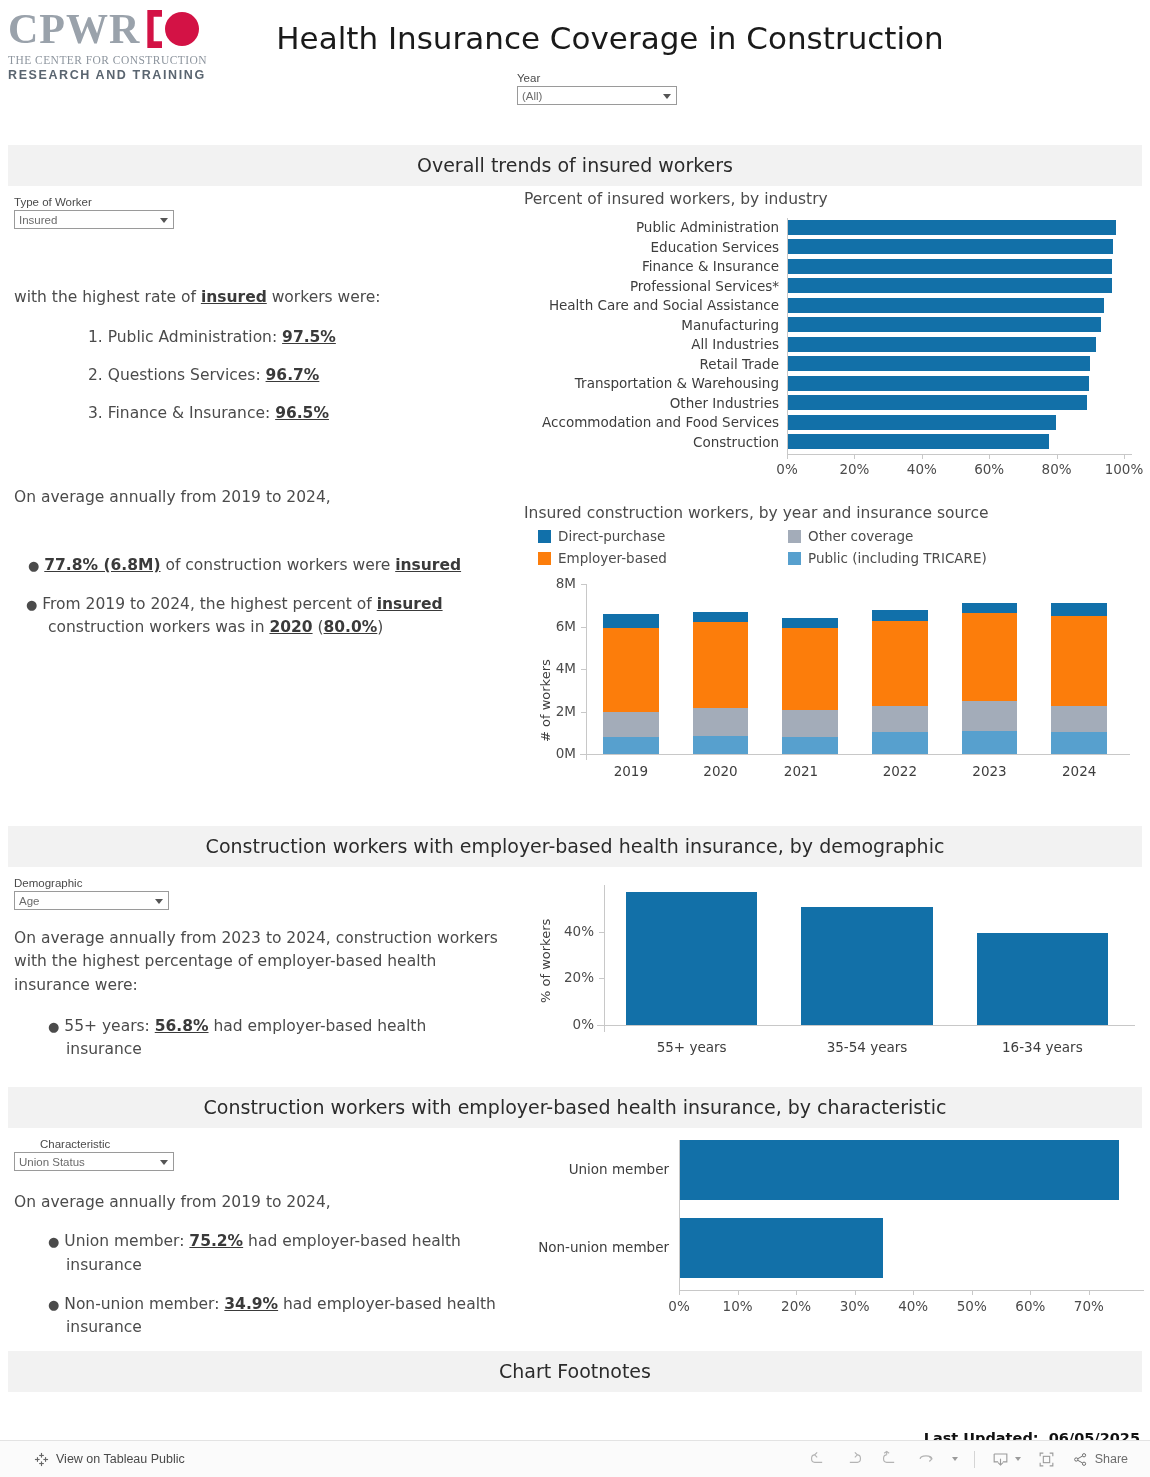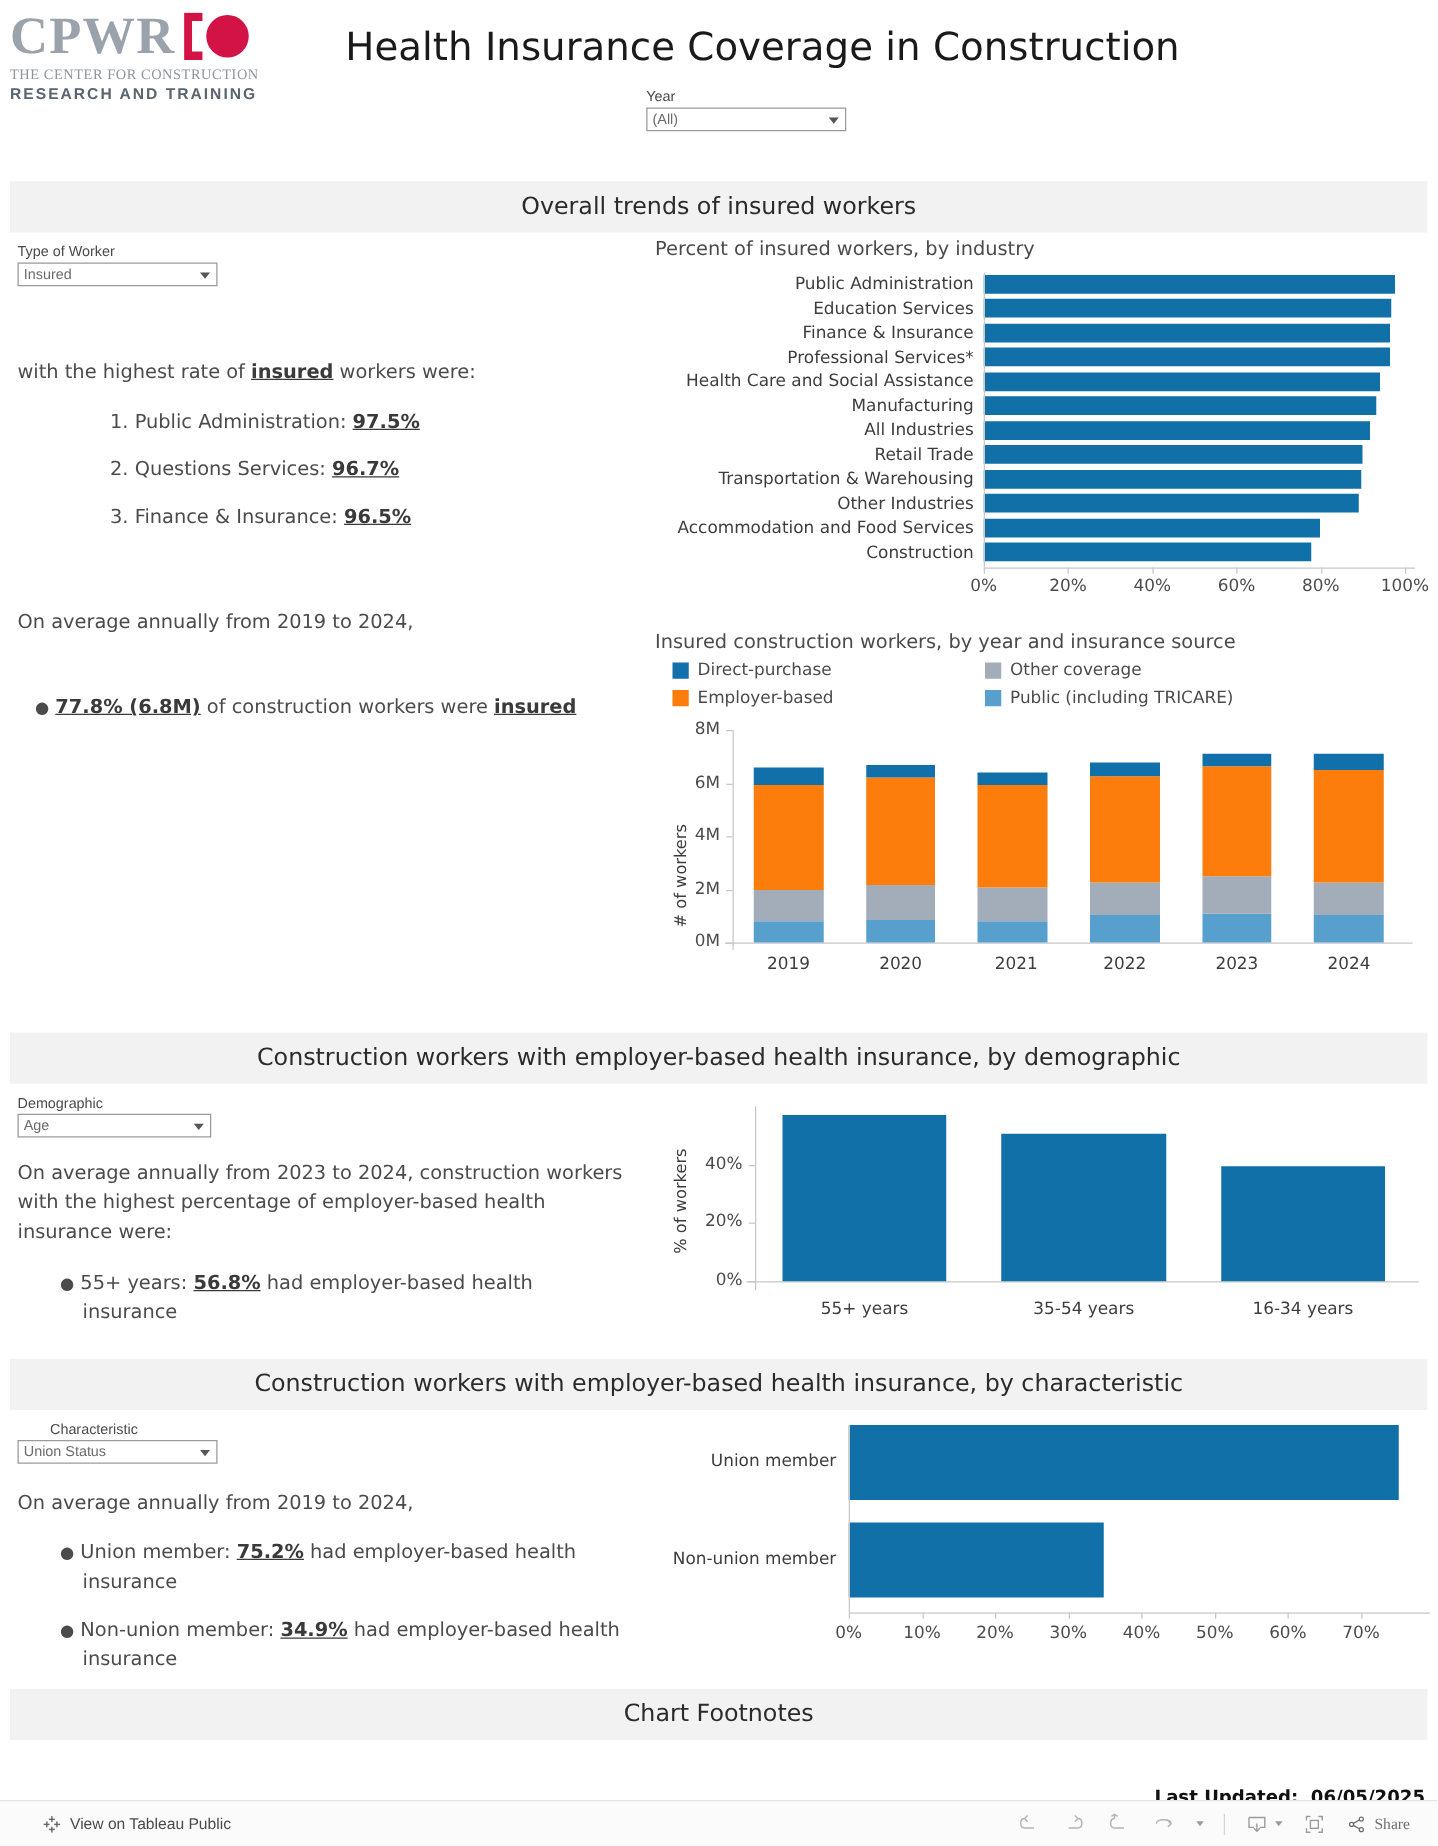--- a/index.html
+++ b/index.html
@@ -105,21 +105,21 @@
   .tb {
     position:absolute; left:0; bottom:0; width:1150px; height:37px;
     background:#fbfbfb; border-top:1px solid #e3e3e3;
     display:flex; align-items:center;
   }
   .tb-left { display:flex; align-items:center; margin-left:34px; }
   .tb-left span { font-size:12.5px; color:#4a4a4a; font-family:"Liberation Sans",sans-serif; margin-left:7px;}
   .tb-right { margin-left:auto; margin-right:22px; display:flex; align-items:center; gap:16px; }
   .tb-ico { color:#b4b4b4; display:flex; align-items:center; cursor:pointer; }
   .tb-div { width:1px; height:17px; background:#d5d5d5; }
-  .tb-share { display:flex; align-items:center; gap:6px; color:#6d6d6d; font-size:12.5px; font-family:Liberation Serif, serif; cursor:pointer;}
+  .tb-share { display:flex; align-items:center; gap:6px; color:#6d6d6d; font-size:12.5px; font-family:Liberation Sans, sans-serif; cursor:pointer;}
   .mini-caret { width:0;height:0;border-left:3.5px solid transparent;border-right:3.5px solid transparent;border-top:4.5px solid #9b9b9b; }
 </style>
 </head>
 <body>
 
 <div class="dash">
 
   <div class="header">
 
     <div class="logo">
@@ -169,20 +169,23 @@
     </div>
 
     <div style="position:absolute;left:14px;top:300px;width:500px;">
       <div class="txt">On average annually from 2019 to 2024,</div>
 
       <div class="txt bullet-row" style="margin-top:45px;padding-left:34px;text-indent:-20px;">
         <span style="font-size:13px;">●</span>&nbsp;<u>77.8% (6.8M)</u><span> of construction workers were </span><u>insured</u>
       </div>
 
 
+      <div class="txt bullet-row" style="padding-left:34px;text-indent:-22px;">
+        <span style="font-size:13px;">●</span>&nbsp;<span>From 2019 to 2024, the highest percent of </span><u>insured</u><span> construction workers was in </span><u>2020</u><span> (</span><u>80.0%</u><span>)</span>
+      </div>
     </div>
 
     <div style="position:absolute;left:524px;top:4px;width:620px;height:300px;">
       <div class="chart-title">Percent of insured workers, by industry</div>
       <div id="chart1" style="position:absolute;left:0;top:24px;width:620px;height:270px;">
           <div class="cat-lbl" style="position:absolute;right:365px;top:5px;">Public Administration</div>
           <div class="bar-h" style="left:263px;top:5.5px;width:328.575px;height:15px;background:#1270a8;"></div>
           <div class="cat-lbl" style="position:absolute;right:365px;top:24.5px;">Education Services</div>
           <div class="bar-h" style="left:263px;top:25px;width:325.879px;height:15px;background:#1270a8;"></div>
           <div class="cat-lbl" style="position:absolute;right:365px;top:44px;">Finance &amp; Insurance</div>
@@ -263,21 +266,21 @@
           <div class="cat-lbl" style="position:absolute;left:106.83333333333334px;top:189px;transform:translateX(-50%);">2019</div>
           <div class="seg" style="left:168.70333333333335px;top:162.3625px;width:55.593333333333334px;height:17.6375px;background:#57a0ce;"></div>
           <div class="seg" style="left:168.70333333333335px;top:134.1px;width:55.593333333333334px;height:28.262500000000003px;background:#a3acb9;"></div>
           <div class="seg" style="left:168.70333333333335px;top:48.037499999999994px;width:55.593333333333334px;height:86.0625px;background:#fc7d0b;"></div>
           <div class="seg" style="left:168.70333333333335px;top:38.05000000000001px;width:55.593333333333334px;height:9.987499999999999px;background:#1170aa;"></div>
           <div class="cat-lbl" style="position:absolute;left:196.50000000000003px;top:189px;transform:translateX(-50%);">2020</div>
           <div class="seg" style="left:258.37px;top:163.425px;width:55.593333333333334px;height:16.575px;background:#57a0ce;"></div>
           <div class="seg" style="left:258.37px;top:136.4375px;width:55.593333333333334px;height:26.9875px;background:#a3acb9;"></div>
           <div class="seg" style="left:258.37px;top:54.2px;width:55.593333333333334px;height:82.2375px;background:#fc7d0b;"></div>
           <div class="seg" style="left:258.37px;top:43.57499999999999px;width:55.593333333333334px;height:10.625px;background:#1170aa;"></div>
-          <div class="cat-lbl" style="position:absolute;left:289px;top:189px;transform:translateX(-50%);">2021</div>
+          <div class="cat-lbl" style="position:absolute;left:277px;top:189px;transform:translateX(-50%);">2021</div>
           <div class="seg" style="left:348.0366666666667px;top:158.1125px;width:55.593333333333334px;height:21.8875px;background:#57a0ce;"></div>
           <div class="seg" style="left:348.0366666666667px;top:132.1875px;width:55.593333333333334px;height:25.925px;background:#a3acb9;"></div>
           <div class="seg" style="left:348.0366666666667px;top:46.54999999999998px;width:55.593333333333334px;height:85.6375px;background:#fc7d0b;"></div>
           <div class="seg" style="left:348.0366666666667px;top:35.49999999999997px;width:55.593333333333334px;height:11.05px;background:#1170aa;"></div>
           <div class="cat-lbl" style="position:absolute;left:375.8333333333333px;top:189px;transform:translateX(-50%);">2022</div>
           <div class="seg" style="left:437.7033333333334px;top:157.05px;width:55.593333333333334px;height:22.950000000000003px;background:#57a0ce;"></div>
           <div class="seg" style="left:437.7033333333334px;top:126.875px;width:55.593333333333334px;height:30.174999999999997px;background:#a3acb9;"></div>
           <div class="seg" style="left:437.7033333333334px;top:39.32499999999999px;width:55.593333333333334px;height:87.55px;background:#fc7d0b;"></div>
           <div class="seg" style="left:437.7033333333334px;top:29.125px;width:55.593333333333334px;height:10.2px;background:#1170aa;"></div>
           <div class="cat-lbl" style="position:absolute;left:465.5px;top:189px;transform:translateX(-50%);">2023</div>

